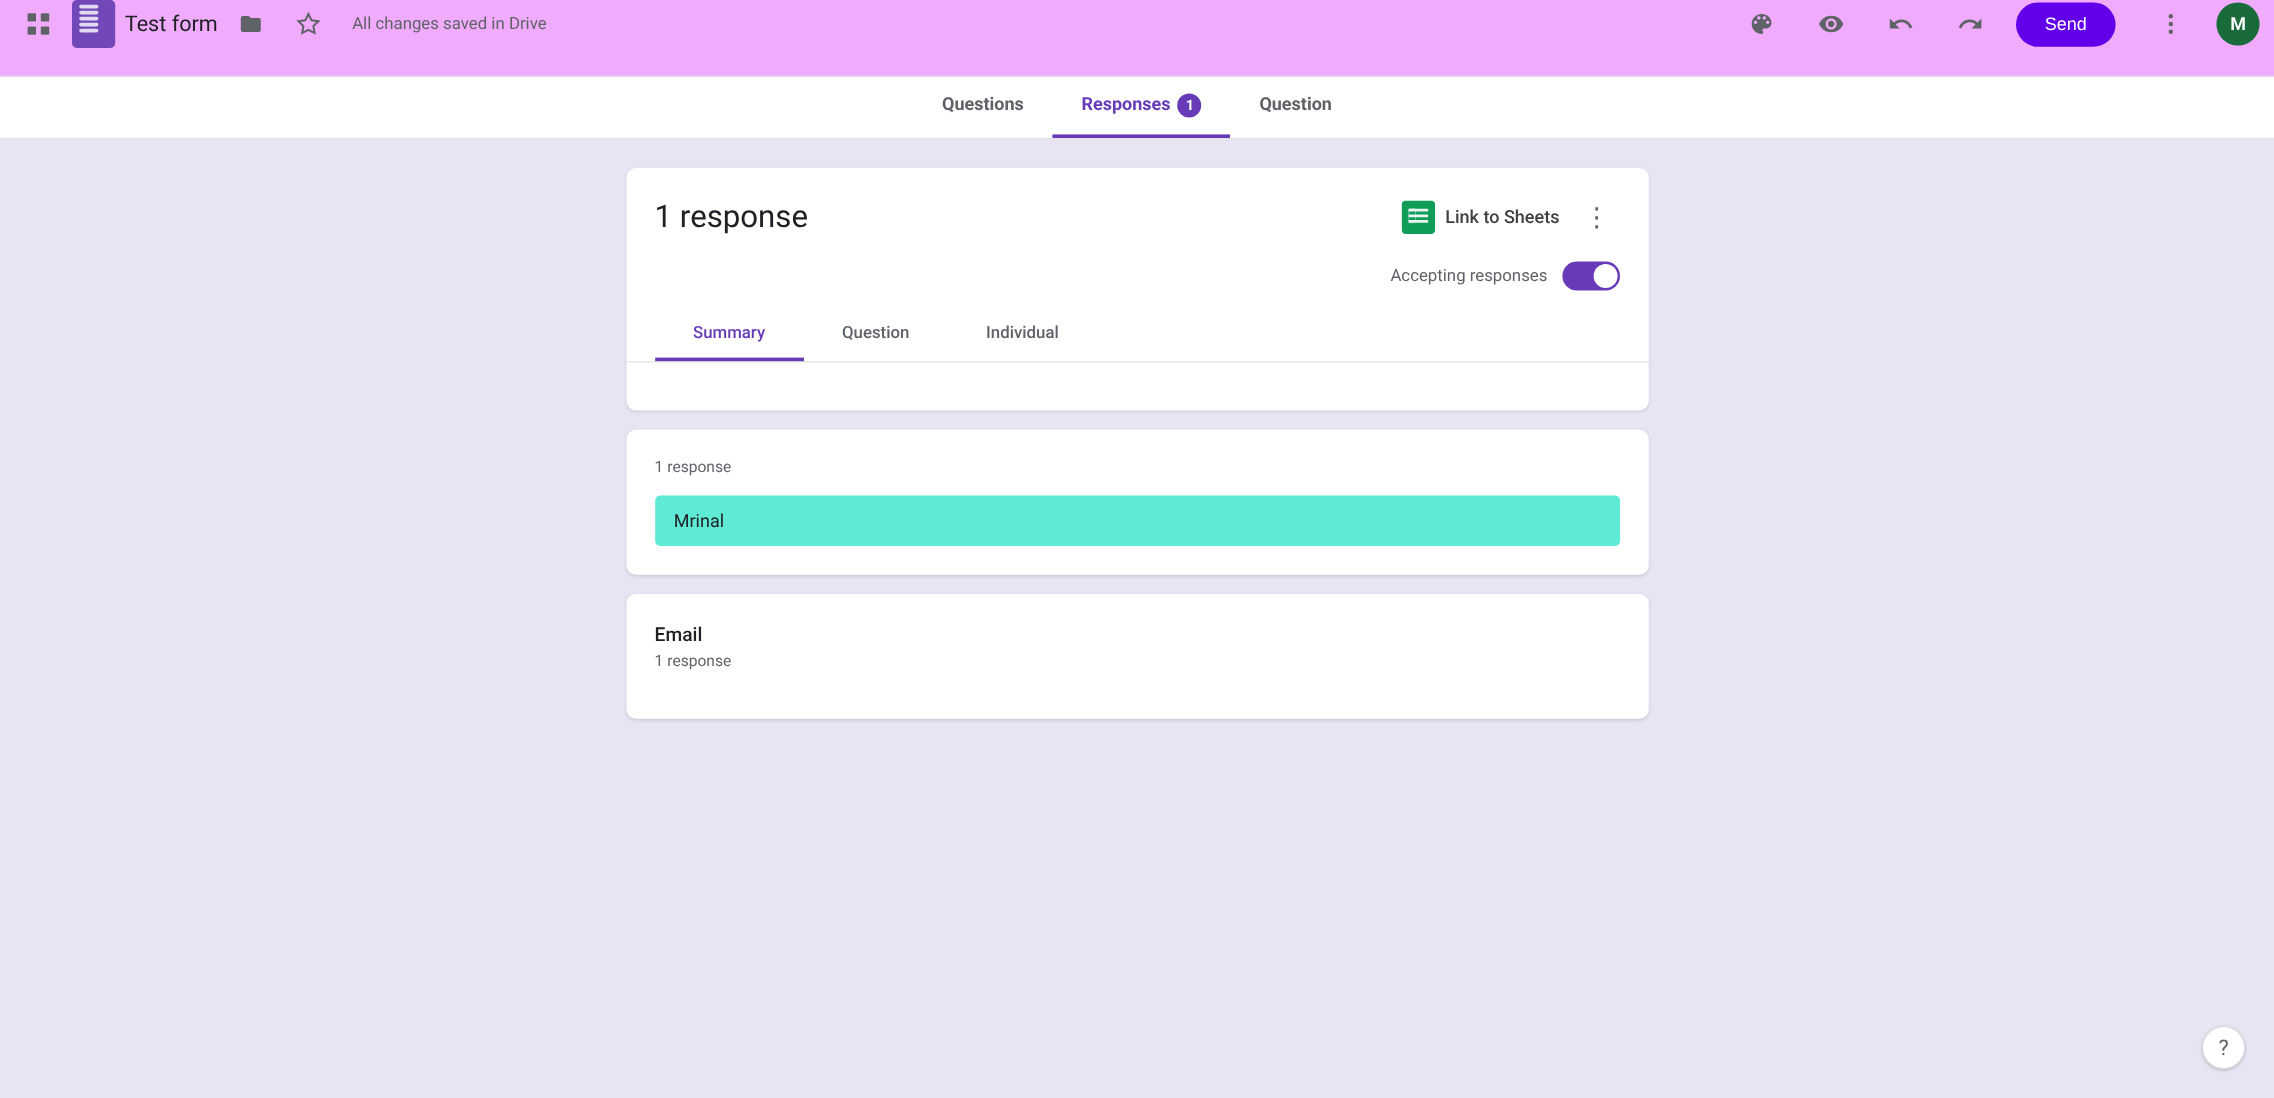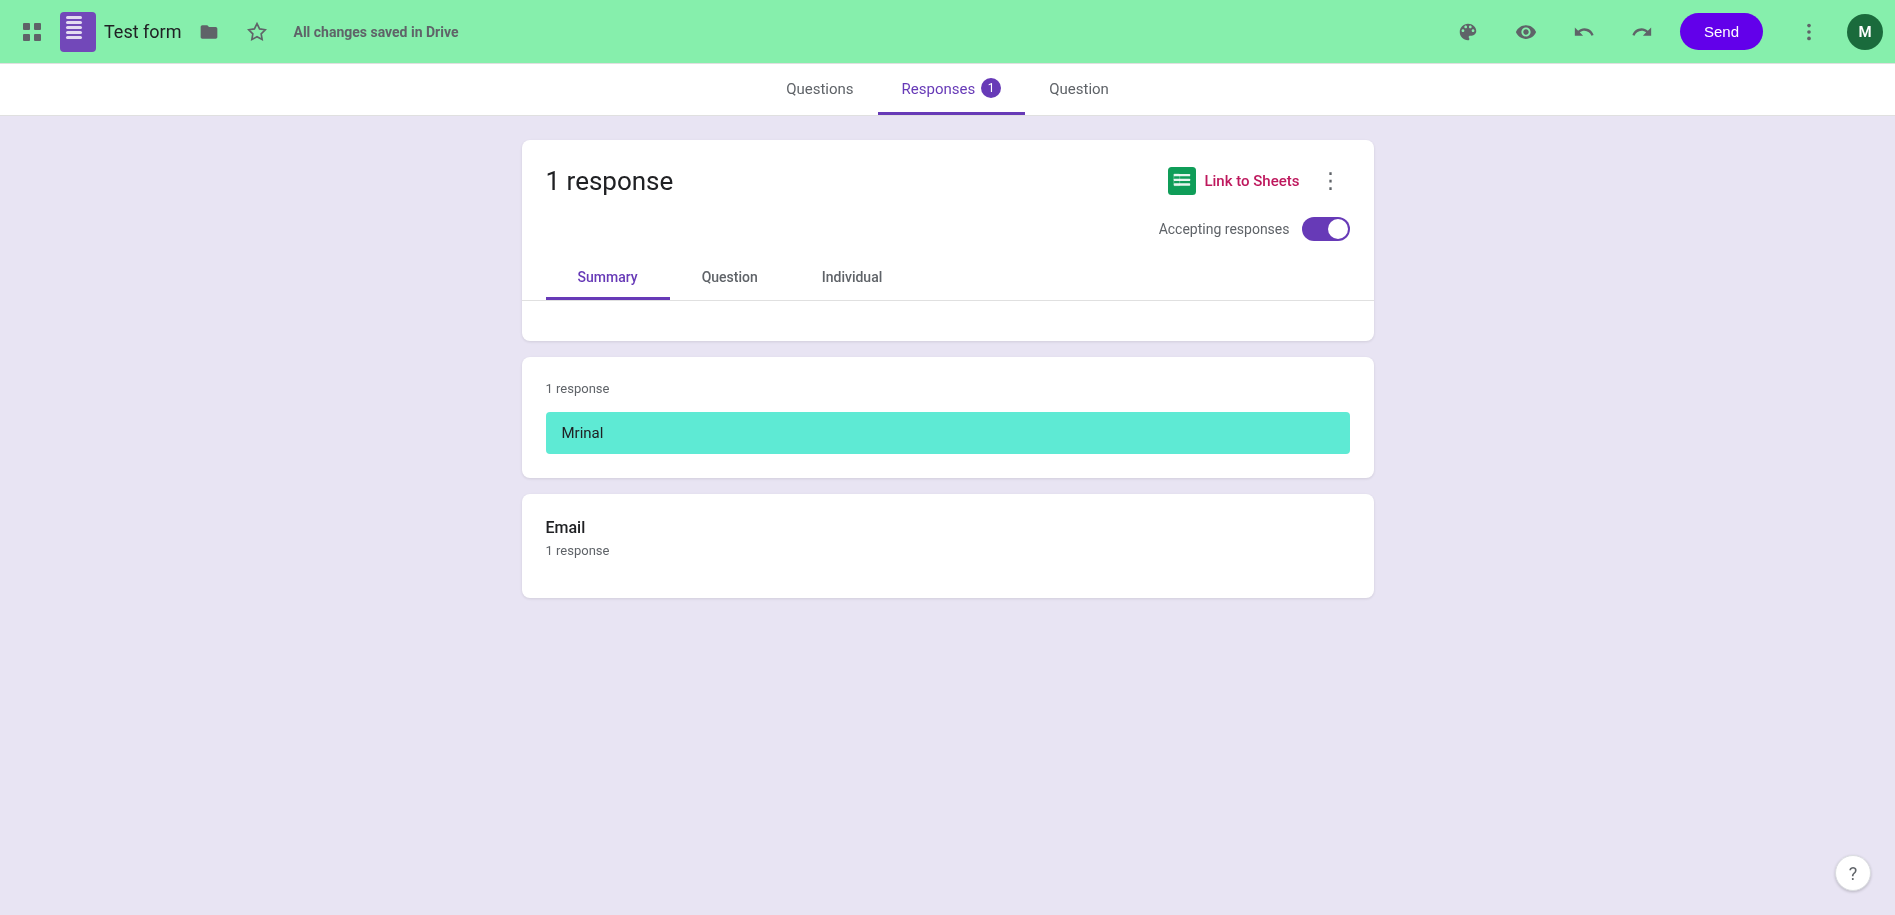--- a/index.html
+++ b/index.html
@@ -5,24 +5,24 @@
     * { box-sizing: border-box; margin: 0; padding: 0; }
     body {
       font-family: 'Google Sans', Roboto, Arial, sans-serif;
       background: #e8e4f3;
       min-height: 915px;
       width: 1895px;
     }
 
     
     .header {
-      background: #86efac;
+      background: #f0abfc;
       height: 64px;
       display: flex;
-      align-items: center;
+      align-items: flex-start;
       padding: 0 12px;
       border-bottom: 1px solid #e0e0e0;
       position: relative;
       z-index: 10;
     }
     .header-left {
       display: flex;
       align-items: center;
       gap: 8px;
       flex: 1;
@@ -57,21 +57,20 @@
       cursor: pointer;
       color: #5f6368;
       font-size: 20px;
       border: none;
       background: transparent;
     }
     .saved-text {
       font-size: 14px;
       color: #5f6368;
       margin-left: 8px;
-      font-weight: bold;
     }
     .header-right {
       display: flex;
       align-items: center;
       gap: 18px;
     }
     .send-btn {
       background: #6200ea;
       color: #fff;
       border: none;
@@ -102,23 +101,23 @@
       border-bottom: 1px solid #e0e0e0;
       padding: 0 16px;
     }
     .nav-tab {
       padding: 14px 24px;
       font-size: 15px;
       color: #5f6368;
       cursor: pointer;
       position: relative;
       border-bottom: 3px solid transparent;
-      font-weight: 400;
-      display: flex;
-      align-items: flex-end;
+      font-weight: 700;
+      display: flex;
+      align-items: flex-start;
       gap: 6px;
     }
     .nav-tab.active {
       color: #673ab7;
       border-bottom: 3px solid #673ab7;
     }
     .nav-tab .badge {
       background: #673ab7;
       color: #fff;
       border-radius: 50%;
@@ -155,21 +154,21 @@
     }
     .response-actions {
       display: flex;
       align-items: center;
       gap: 12px;
     }
     .link-to-sheets {
       display: flex;
       align-items: center;
       gap: 8px;
-      color: #be185d;
+      color: #404040;
       font-size: 15px;
       font-weight: 500;
       cursor: pointer;
     }
     .more-vert {
       font-size: 22px;
       color: #5f6368;
       cursor: pointer;
       padding: 4px 8px;
     }

